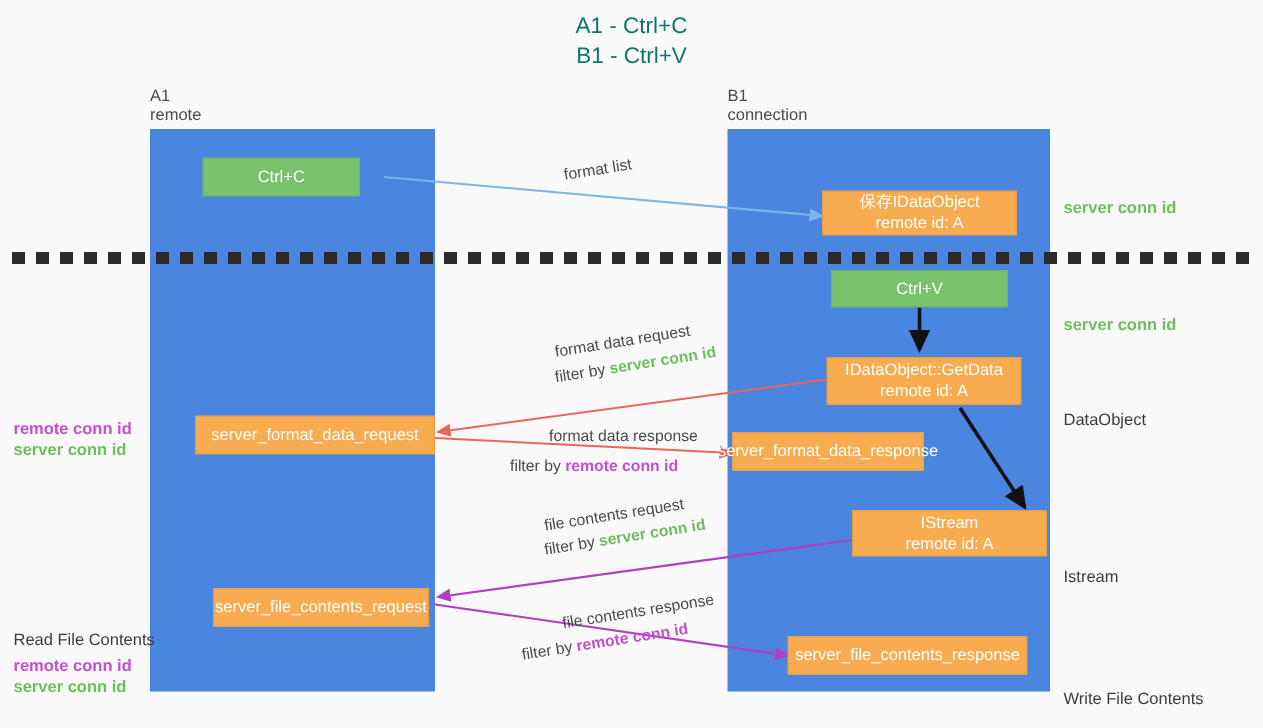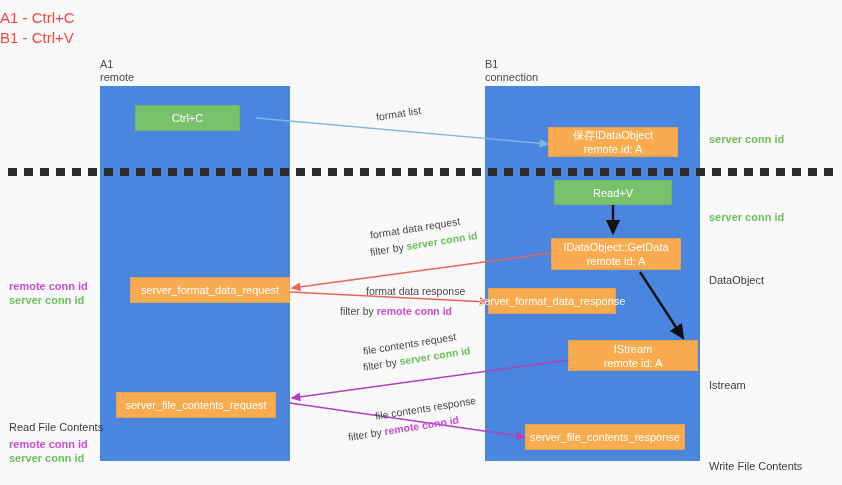--- a/index.html
+++ b/index.html
@@ -19,24 +19,24 @@
     position: absolute;
     inset: 0;
     background: #f9f9f9;
   }
   
   .title {
     position: absolute;
     left: 0;
     top: 8px;
     width: 842px;
-    text-align: left;
+    text-align: center;
     font-size: 15px;
     line-height: 20px;
-    color: #ef4444;
+    color: #0f766e;
     white-space: pre-line;
   }
   
   .col-head {
     position: absolute;
     text-align: left;
     font-size: 11px;
     line-height: 13px;
     color: #4a4a4a;
     white-space: pre-line;
@@ -161,33 +161,33 @@
     <line x1="568" y1="360" x2="292" y2="398" stroke="#b040c0" stroke-width="1.4" marker-end="url(#ah-magenta)"></line>
 
     <line x1="290" y1="403" x2="525" y2="437" stroke="#b040c0" stroke-width="1.4" marker-end="url(#ah-magenta)"></line>
   </svg>
 
   <div class="node green" style="left:135px; top:105px; width:105px; height:26px;">Ctrl+C</div>
 
   <div class="node orange" style="left:548px; top:127px; width:130px; height:30px;">保存IDataObject
 remote id: A</div>
 
-  <div class="node green" style="left:554px; top:180px; width:118px; height:25px;">Read+V</div>
+  <div class="node green" style="left:554px; top:180px; width:118px; height:25px;">Ctrl+V</div>
 
   <div class="node orange" style="left:551px; top:238px; width:130px; height:32px;">IDataObject::GetData
 remote id: A</div>
 
   <div class="node orange" style="left:130px; top:277px; width:160px; height:26px;">server_format_data_request</div>
 
   <div class="node orange" style="left:488px; top:288px; width:128px; height:26px;">server_format_data_response</div>
 
   <div class="node orange" style="left:568px; top:340px; width:130px; height:31px;">IStream
 remote id: A</div>
 
-  <div class="node orange" style="left:116px; top:392px; width:160px; height:26px;">server_file_contents_request</div>
+  <div class="node orange" style="left:142px; top:392px; width:144px; height:26px;">server_file_contents_request</div>
 
   <div class="node orange" style="left:525px; top:424px; width:160px; height:26px;">server_file_contents_response</div>
 
   <div class="edge-label rot" style="left:375px; top:110px;">format list</div>
 
   <div class="edge-label rot" style="left:369px; top:228px;">format data request</div>
   <div class="edge-label rot" style="left:369px; top:245px;">
     <span>filter by </span><span class="hl-green">server conn id</span>
   </div>
 

